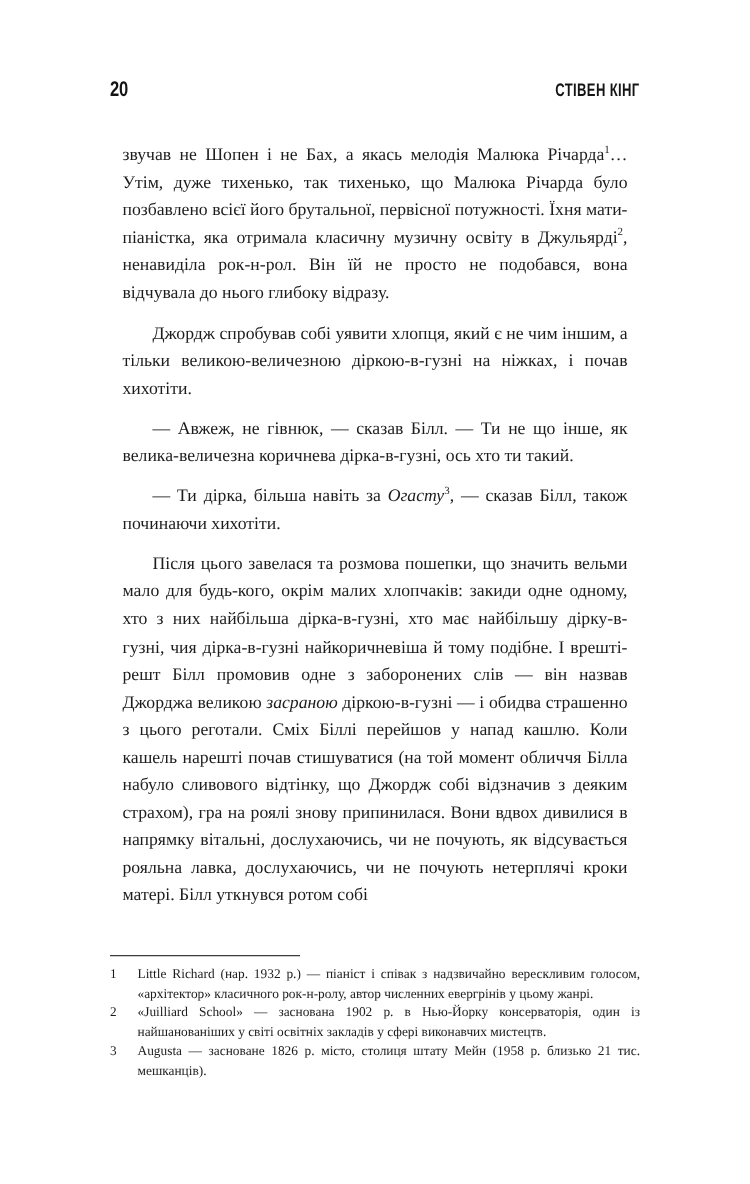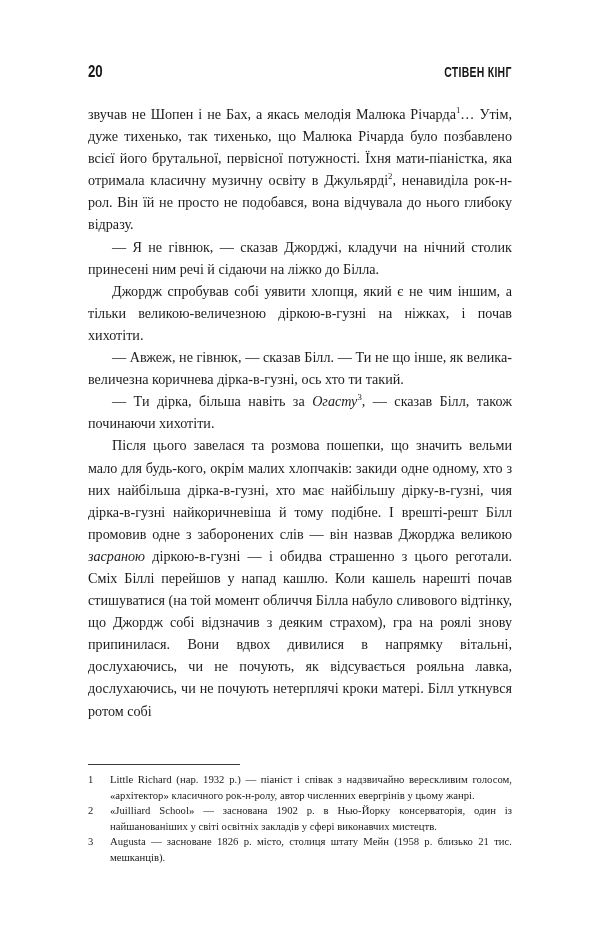--- a/index.html
+++ b/index.html
@@ -52,21 +52,21 @@
     color: #141414;
     white-space: nowrap;
   }
   .body-col {
     position: absolute;
     left: 88px;
     top: 103px;
     width: 424px;
   }
   .body-col p {
-    margin: 0;
+    margin: 10px;
     font-size: 14.15px;
     line-height: 22.1px;
     text-align: justify;
     text-justify: inter-word;
     hyphens: manual;
     color: #1c1c1c;
   }
   .body-col p.indent {
     text-indent: 24px;
   }
@@ -124,21 +124,20 @@
 
 <div class="page">
 
   <div class="running-head">
     <span class="folio">20</span>
     <span class="head-title">СТІВЕН КІНГ</span>
   </div>
 
   <div class="body-col">
       <p class="noindent"><span>звучав не Шопен і не Бах, а якась мелодія Малюка Річарда</span><sup>1</sup><span>… Утім, дуже тихенько, так тихенько, що Малюка Річарда було позбавлено всієї його брутальної, первісної потужності. Їхня мати-піаністка, яка отримала класичну музичну освіту в Джульярді</span><sup>2</sup><span>, ненавиділа рок-н-рол. Він їй не просто не подобався, вона відчувала до нього глибоку відразу.</span></p>
-      <p class="indent"><span>— Я не гівнюк, — сказав Джорджі, кладучи на нічний столик принесені ним речі й сідаючи на ліжко до Білла.</span></p>
       <p class="indent"><span>Джордж спробував собі уявити хлопця, який є не чим іншим, а тільки великою-величезною діркою-в-гузні на ніжках, і почав хихотіти.</span></p>
       <p class="indent"><span>— Авжеж, не гівнюк, — сказав Білл. — Ти не що інше, як велика-величезна коричнева дірка-в-гузні, ось хто ти такий.</span></p>
       <p class="indent"><span>— Ти дірка, більша навіть за </span><em>Огасту</em><sup>3</sup><span>, — сказав Білл, також починаючи хихотіти.</span></p>
       <p class="indent"><span>Після цього завелася та розмова пошепки, що значить вельми мало для будь-кого, окрім малих хлопчаків: закиди одне одному, хто з них найбільша дірка-в-гузні, хто має найбільшу дірку-в-гузні, чия дірка-в-гузні найкоричневіша й тому подібне. І врешті-решт Білл промовив одне з заборонених слів — він назвав Джорджа великою </span><em>засраною</em><span> діркою-в-гузні — і обидва страшенно з цього реготали. Сміх Біллі перейшов у напад кашлю. Коли кашель нарешті почав стишуватися (на той момент обличчя Білла набуло сливового відтінку, що Джордж собі відзначив з деяким страхом), гра на роялі знову припинилася. Вони вдвох дивилися в напрямку вітальні, дослухаючись, чи не почують, як відсувається рояльна лавка, дослухаючись, чи не почують нетерплячі кроки матері. Білл уткнувся ротом собі</span></p>
     </div>
 
   <div class="footnotes">
     <div class="fn-rule"></div>
     <div class="fn-list">
         <div class="fn-item">

